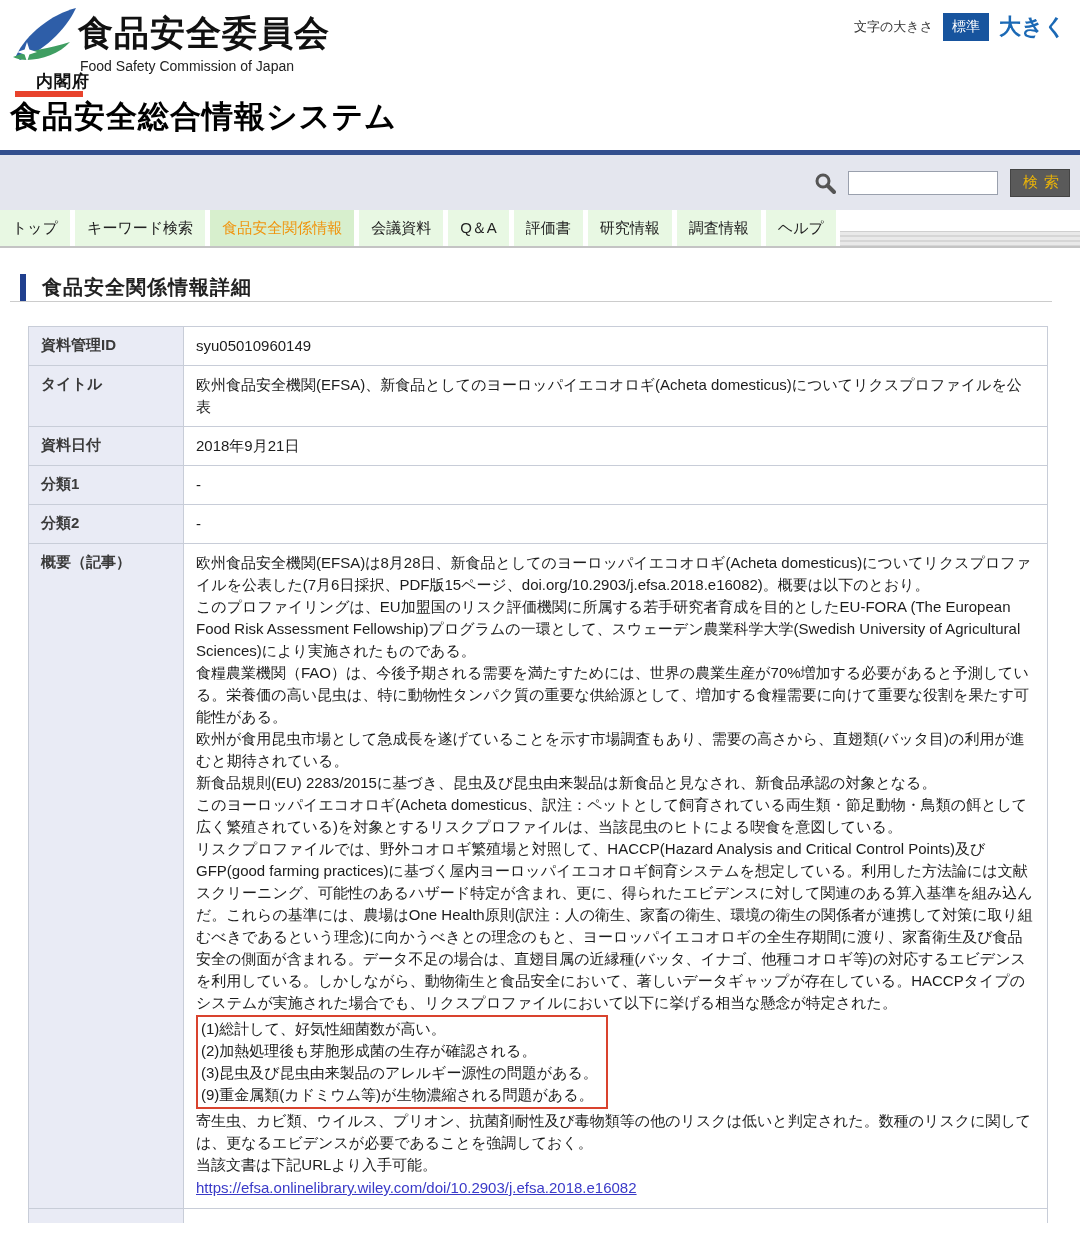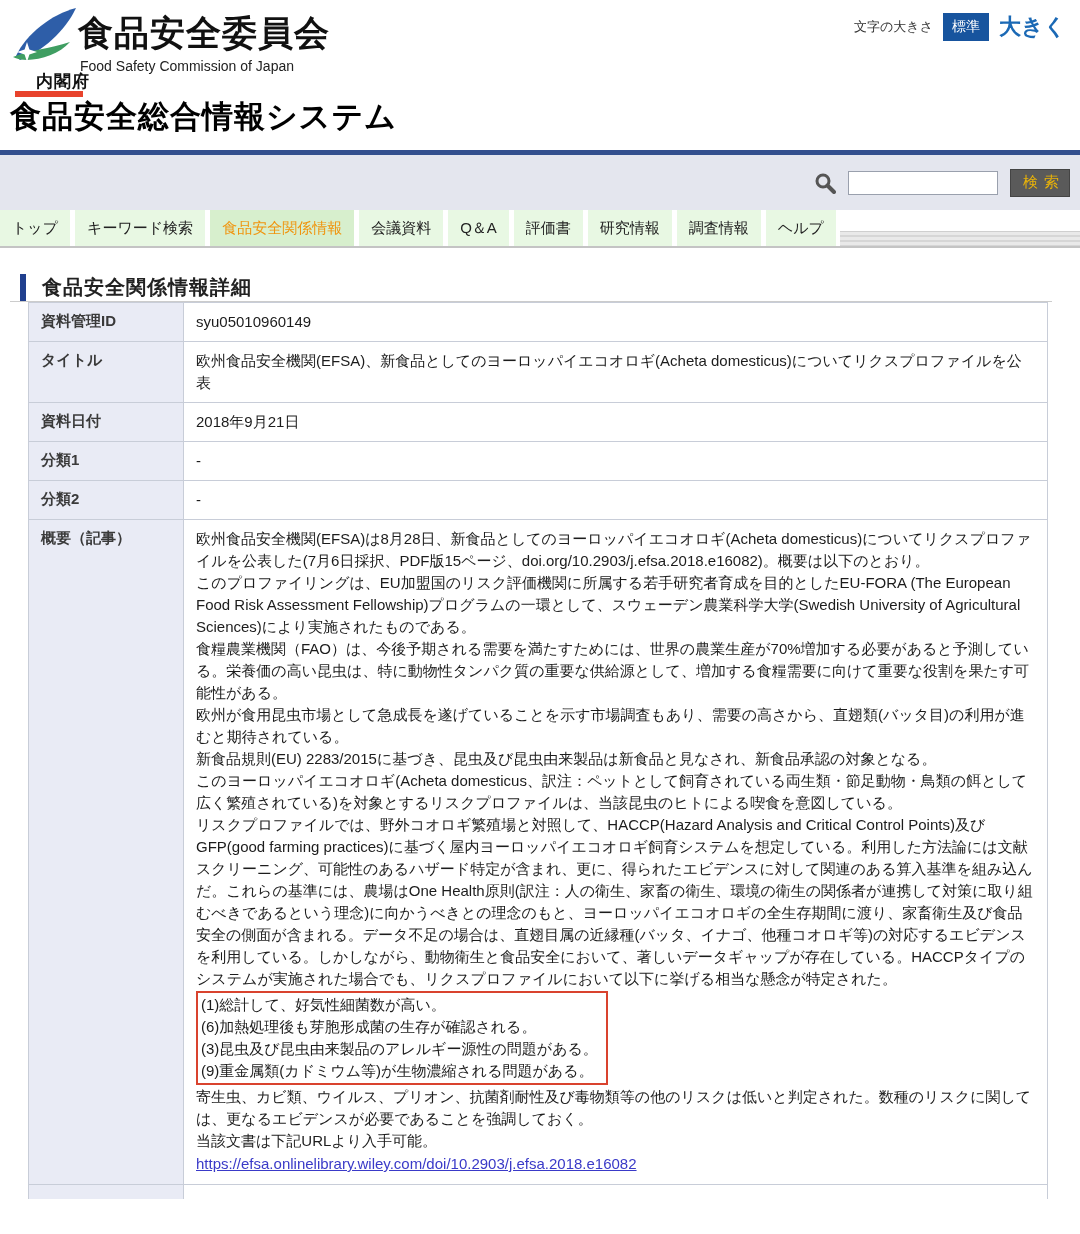--- a/index.html
+++ b/index.html
@@ -34,21 +34,21 @@
   .tab { background: #e8f8e3; display: flex; align-items: center; justify-content: center; font-size: 15px; color: #222; padding: 0 12px; height: 36px; cursor: pointer; white-space: nowrap; }
   .tab.active { background: #d7efcd; color: #f0940e; }
   .tab-filler { flex: 1; height: 15px; margin-left: 4px;
     background: repeating-linear-gradient(to bottom, #e9e9e9 0 3px, #d6d6d6 3px 5px); border-top: 1px solid #cfcfcf; }
   
   .content { padding: 26px 28px 0 28px; }
   .page-title-block { display: flex; align-items: center; gap: 16px; border-bottom: 1px solid #ccc; padding-bottom: 0; margin-left: -18px; padding-left: 18px; }
   .title-accent { width: 6px; height: 27px; background: #203f8e; margin-left: -8px; }
   .page-title { font-size: 20px; font-weight: 700; color: #222; letter-spacing: 1px; }
   
-  .detail-table { width: 1020px; border: 1px solid #c8cdd8; border-bottom: none; }
+  .detail-table { margin-top: 24px; width: 1020px; border: 1px solid #c8cdd8; border-bottom: none; }
   .trow { display: flex; border-bottom: 1px solid #c8cdd8; }
   .tlabel { width: 155px; min-width: 155px; background: #e9ebf5; padding: 9px 12px; font-size: 15px; font-weight: 600; color: #3a3a3a; border-right: 1px solid #c8cdd8; }
   .tvalue { flex: 1; background: #fff; padding: 8px 12px; font-size: 15px; line-height: 22px; color: #1c1c1c; }
   .summary-par { line-height: 22px; }
   .redbox { border: 2px solid #d9432e; width: fit-content; padding: 1px 8px 1px 3px; margin: 1px 0; }
   .redbox div { line-height: 22px; }
   .doc-link { color: #3a3ac8; text-decoration: underline; cursor: pointer; line-height: 24px; display: inline-block; }
   .cutoff-row { display: flex; border-top: none; height: 14px; }
   .cutoff-row .tlabel { padding: 0 12px; height: 14px; }
 </style>
@@ -146,21 +146,21 @@
       <div class="tvalue">
         <div class="summary-par">欧州食品安全機関(EFSA)は8月28日、新食品としてのヨーロッパイエコオロギ(Acheta domesticus)についてリクスプロファイルを公表した(7月6日採択、PDF版15ページ、doi.org/10.2903/j.efsa.2018.e16082)。概要は以下のとおり。</div>
         <div class="summary-par">このプロファイリングは、EU加盟国のリスク評価機関に所属する若手研究者育成を目的としたEU-FORA (The European Food Risk Assessment Fellowship)プログラムの一環として、スウェーデン農業科学大学(Swedish University of Agricultural Sciences)により実施されたものである。</div>
         <div class="summary-par">食糧農業機関（FAO）は、今後予期される需要を満たすためには、世界の農業生産が70%増加する必要があると予測している。栄養価の高い昆虫は、特に動物性タンパク質の重要な供給源として、増加する食糧需要に向けて重要な役割を果たす可能性がある。</div>
         <div class="summary-par">欧州が食用昆虫市場として急成長を遂げていることを示す市場調査もあり、需要の高さから、直翅類(バッタ目)の利用が進むと期待されている。</div>
         <div class="summary-par">新食品規則(EU) 2283/2015に基づき、昆虫及び昆虫由来製品は新食品と見なされ、新食品承認の対象となる。</div>
         <div class="summary-par">このヨーロッパイエコオロギ(Acheta domesticus、訳注：ペットとして飼育されている両生類・節足動物・鳥類の餌として広く繁殖されている)を対象とするリスクプロファイルは、当該昆虫のヒトによる喫食を意図している。</div>
         <div class="summary-par">リスクプロファイルでは、野外コオロギ繁殖場と対照して、HACCP(Hazard Analysis and Critical Control Points)及びGFP(good farming practices)に基づく屋内ヨーロッパイエコオロギ飼育システムを想定している。利用した方法論には文献スクリーニング、可能性のあるハザード特定が含まれ、更に、得られたエビデンスに対して関連のある算入基準を組み込んだ。これらの基準には、農場はOne Health原則(訳注：人の衛生、家畜の衛生、環境の衛生の関係者が連携して対策に取り組むべきであるという理念)に向かうべきとの理念のもと、ヨーロッパイエコオロギの全生存期間に渡り、家畜衛生及び食品安全の側面が含まれる。データ不足の場合は、直翅目属の近縁種(バッタ、イナゴ、他種コオロギ等)の対応するエビデンスを利用している。しかしながら、動物衛生と食品安全において、著しいデータギャップが存在している。HACCPタイプのシステムが実施された場合でも、リクスプロファイルにおいて以下に挙げる相当な懸念が特定された。</div>
         <div class="redbox">
           <div>(1)総計して、好気性細菌数が高い。</div>
-          <div>(6)加熱処理後も芽胞形成菌の生存が確認される。</div>
+          <div>(2)加熱処理後も芽胞形成菌の生存が確認される。</div>
           <div>(3)昆虫及び昆虫由来製品のアレルギー源性の問題がある。</div>
           <div>(9)重金属類(カドミウム等)が生物濃縮される問題がある。</div>
         </div>
         <div class="summary-par">寄生虫、カビ類、ウイルス、プリオン、抗菌剤耐性及び毒物類等の他のリスクは低いと判定された。数種のリスクに関しては、更なるエビデンスが必要であることを強調しておく。</div>
         <div class="summary-par">当該文書は下記URLより入手可能。</div>
         <a class="doc-link">https://efsa.onlinelibrary.wiley.com/doi/10.2903/j.efsa.2018.e16082</a>
       </div>
     </div>
 
     <div class="cutoff-row">

